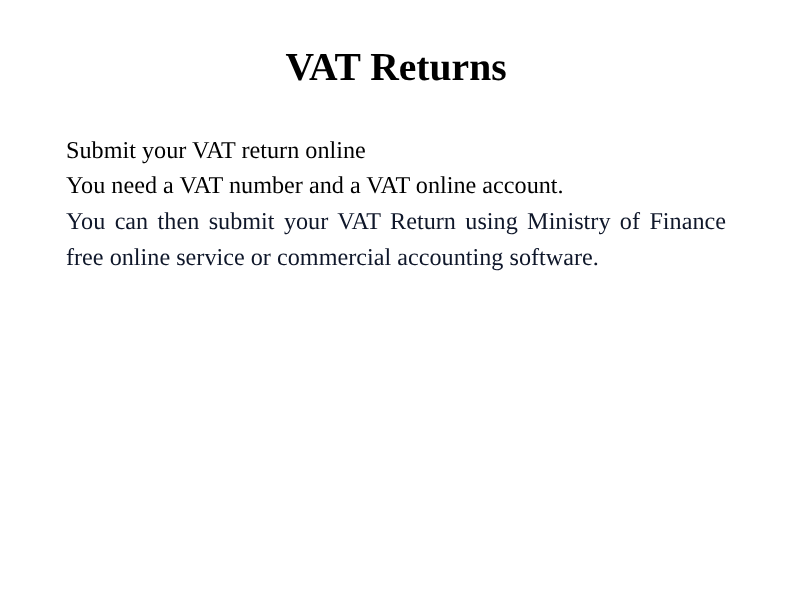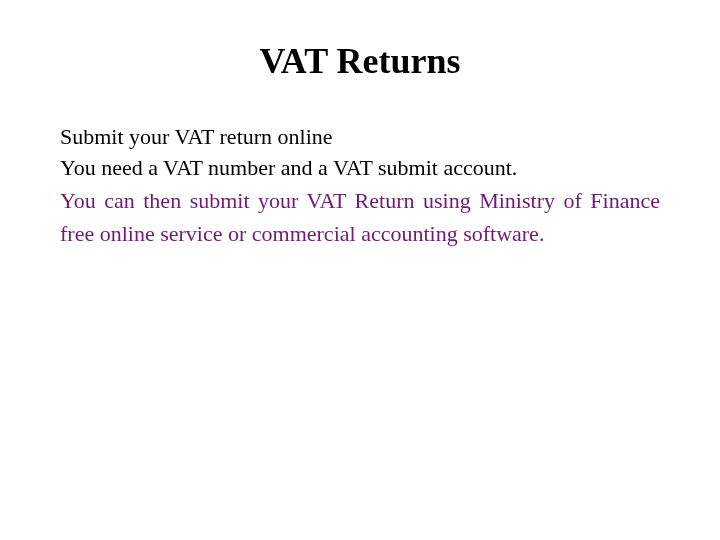--- a/index.html
+++ b/index.html
@@ -41,32 +41,32 @@
 
     .paragraph {
       font-size: 22px;
       color: #000000;
       line-height: 1.4;
       font-family: 'Times New Roman', Times, serif;
     }
 
     .paragraph-last {
       font-size: 22px;
-      color: #701a75;
+      color: #0f172a;
       line-height: 1.5;
       font-family: 'Times New Roman', Times, serif;
       text-align: justify;
     }
   </style>
 </head>
 <body>
 
 <div class="page-container">
   <h1 class="page-title">VAT Returns</h1>
 
   <div class="content-section">
     <p class="paragraph">Submit your VAT return online</p>
 
-    <p class="paragraph">You need a VAT number and a VAT submit account.</p>
+    <p class="paragraph">You need a VAT number and a VAT online account.</p>
 
     <p class="paragraph-last">You can then submit your VAT Return using Ministry of Finance free online service or commercial accounting software.</p>
   </div>
 </div>
 
 </body></html>

